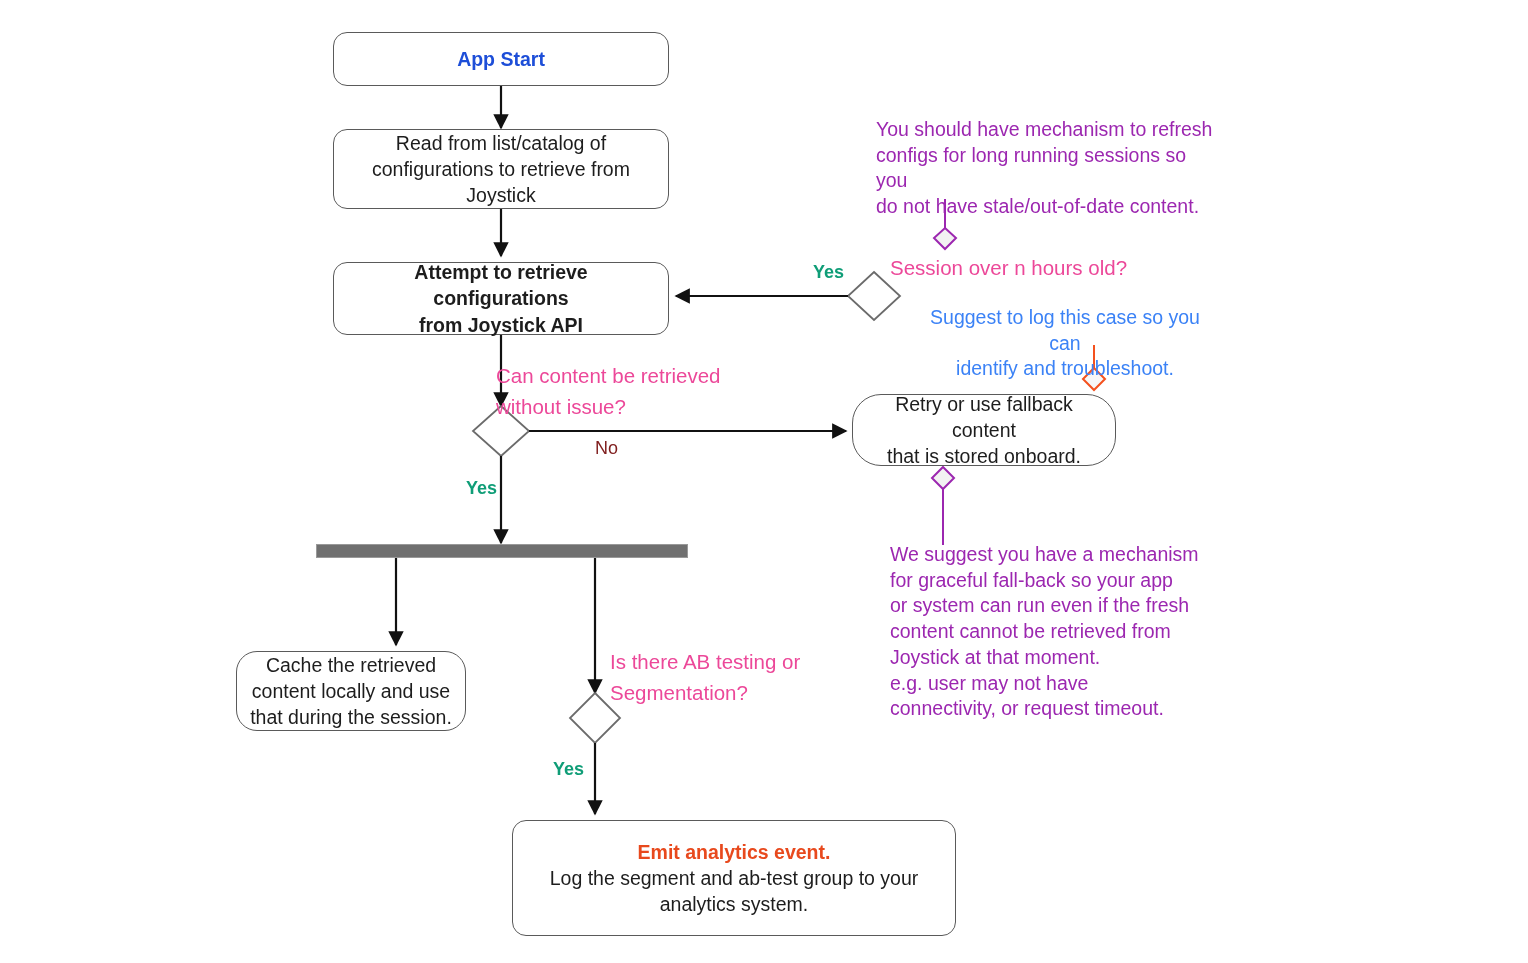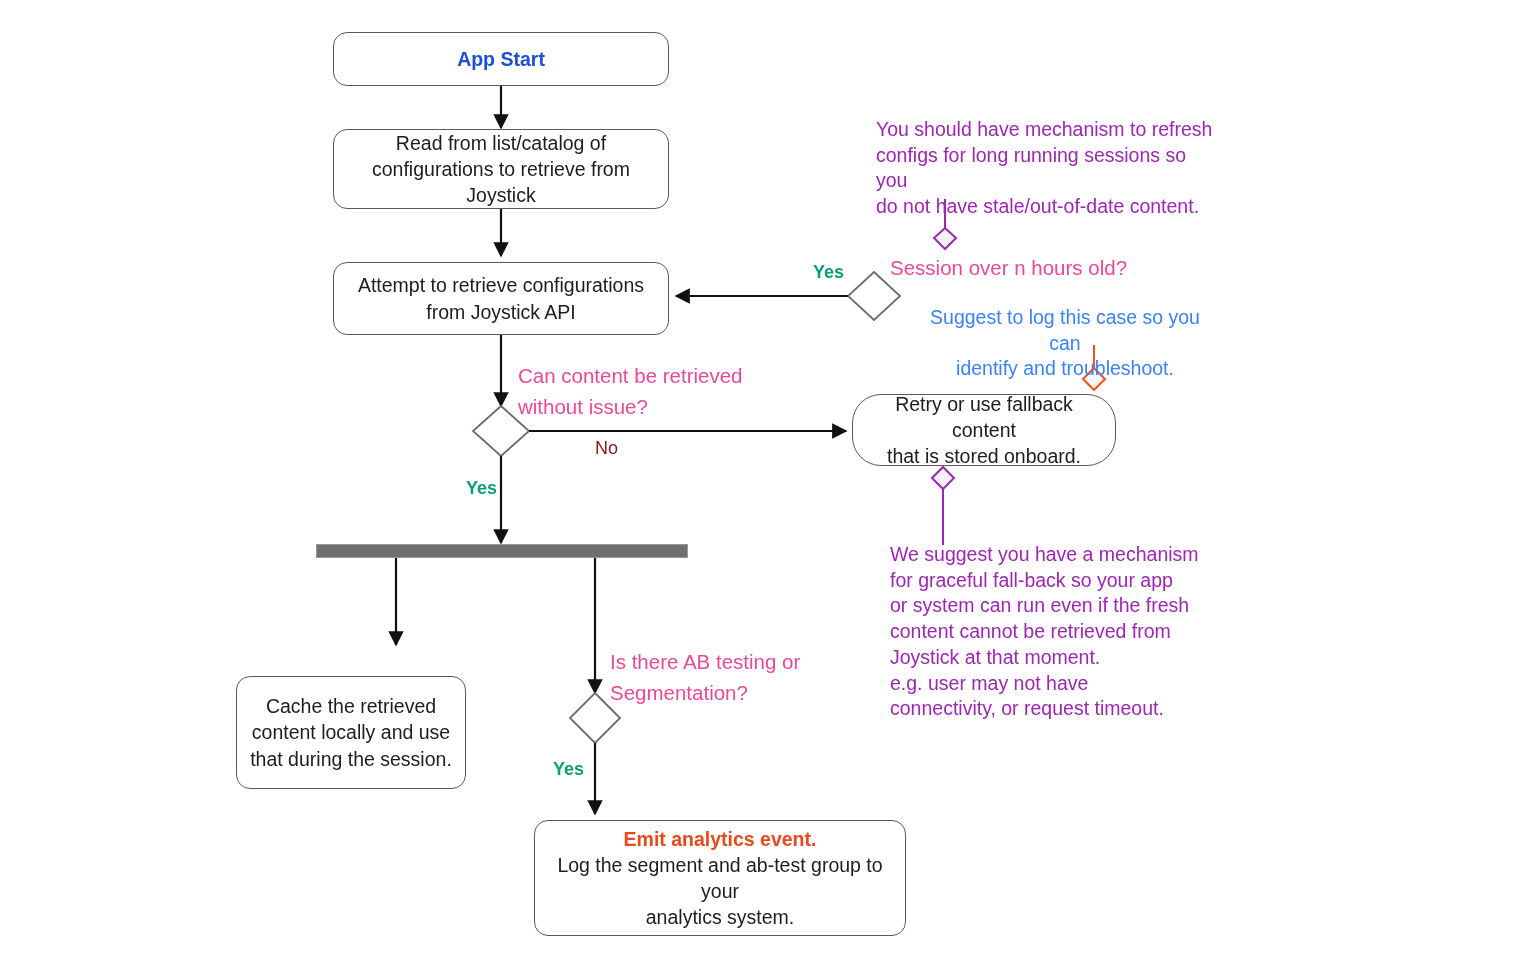--- a/index.html
+++ b/index.html
@@ -145,44 +145,44 @@
   <div class="node-box" style="left:333px; top:32px; width:336px; height:54px;">
     <div class="node-title-teal">App Start</div>
   </div>
 
   <div class="node-box" style="left:333px; top:129px; width:336px; height:80px;">
     <div style="white-space:pre-line;">Read from list/catalog of
 configurations to retrieve from Joystick</div>
   </div>
 
   <div class="node-box" style="left:333px; top:262px; width:336px; height:73px;">
-    <div style="white-space:pre-line;">Attempt to retrieve configurations
+    <div style="white-space:pre-line;font-weight:bold;">Attempt to retrieve configurations
 from Joystick API</div>
   </div>
 
   <div class="node-box" style="left:852px; top:394px; width:264px; height:72px;border-radius:29px;">
     <div style="white-space:pre-line;">Retry or use fallback content
 that is stored onboard.</div>
   </div>
 
-  <div class="node-box" style="left:236px; top:676px; width:230px; height:113px;">
+  <div class="node-box" style="left:236px; top:651px; width:230px; height:80px;border-radius:21px;">
     <div style="white-space:pre-line;">Cache the retrieved
 content locally and use
 that during the session.</div>
   </div>
 
-  <div class="node-box" style="left:534px; top:820px; width:372px; height:116px;">
+  <div class="node-box" style="left:512px; top:820px; width:444px; height:116px;">
     <div class="node-title-orange">Emit analytics event.</div>
     <div style="white-space:pre-line;">Log the segment and ab-test group to your
 analytics system.</div>
   </div>
 
   <div class="label-blue" style="left:890px; top:252px;">Session over n hours old?</div>
 
-  <div class="label-blue" style="left:518px; top:360px;">Can content be retrieved
+  <div class="label-blue" style="left:496px; top:360px;">Can content be retrieved
 without issue?</div>
 
   <div class="label-blue" style="left:610px; top:646px;">Is there AB testing or
 Segmentation?</div>
 
   <div class="label-yes" style="left:813px; top:262px;">Yes</div>
 
   <div class="label-no" style="left:576px; top:438px;">No</div>
 
   <div class="label-yes" style="left:466px; top:478px;">Yes</div>

